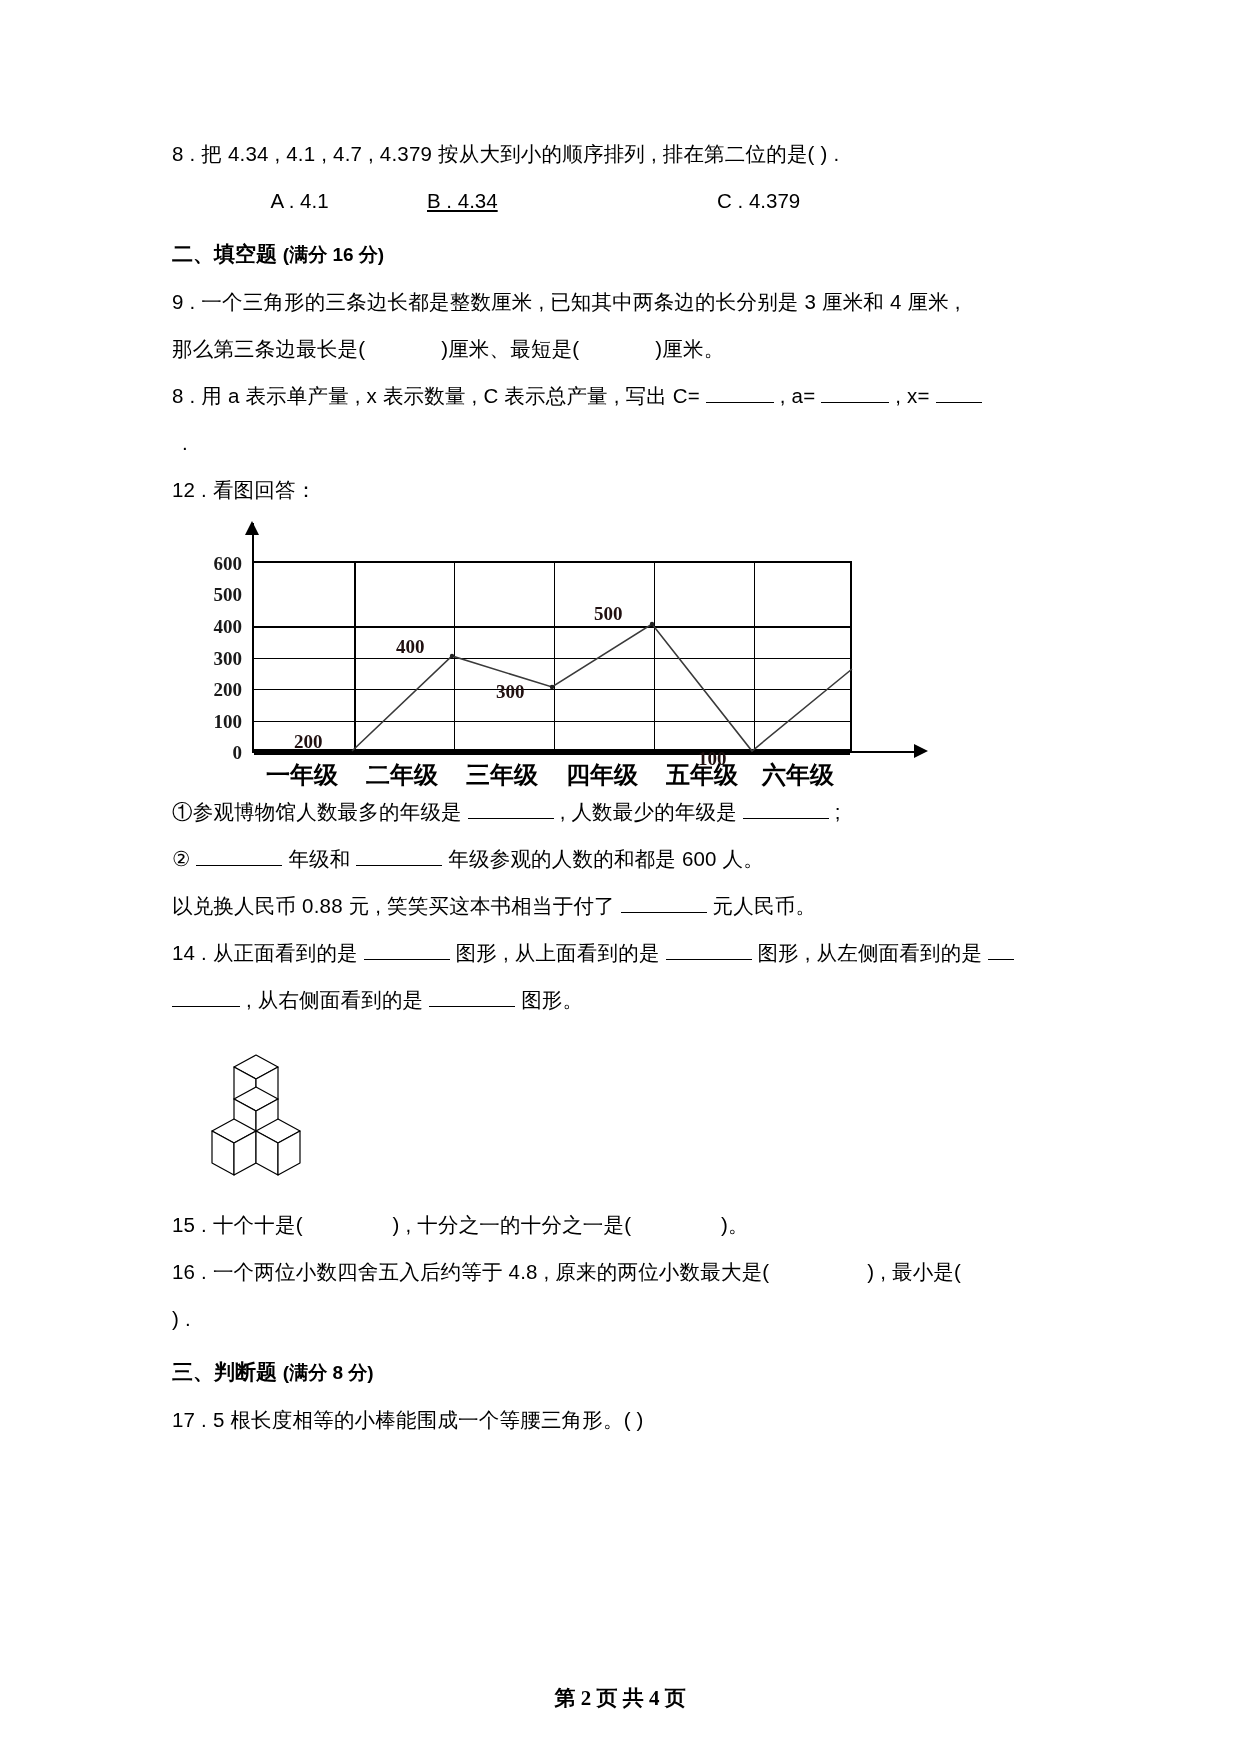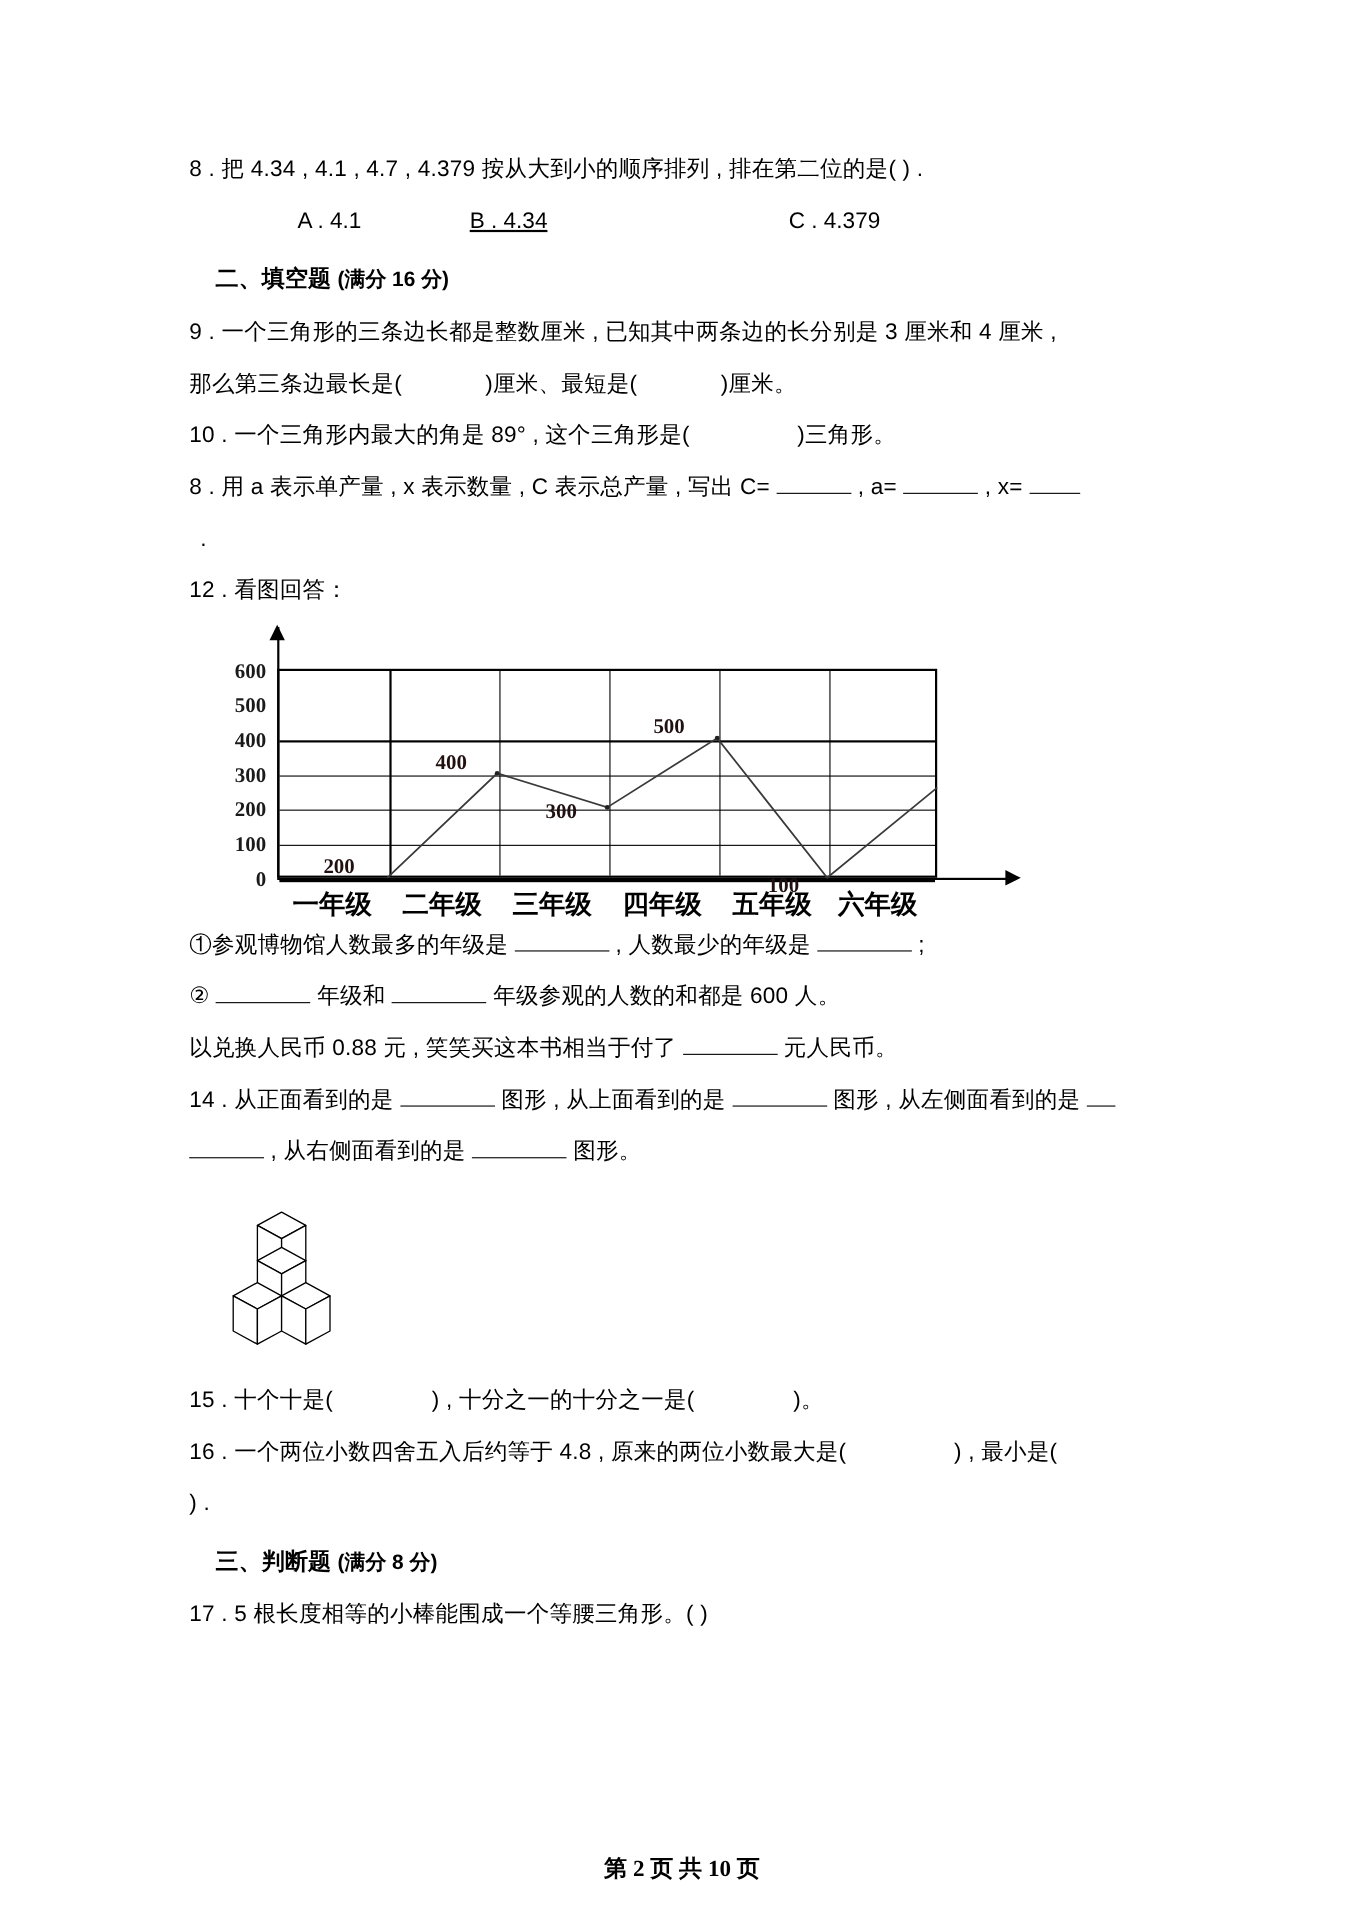--- a/index.html
+++ b/index.html
@@ -18,21 +18,20 @@
     font-size:20.5px;
     line-height:47px;
     white-space:nowrap;
     letter-spacing:0.2px;
   }
   .sec-head {
     font-size:21px;
     font-weight:bold;
     line-height:47px;
     margin-top:6px;
-    margin-left:24px;
   }
   .sec-head .pts { font-size:19px; }
   .opts { display:flex; width:760px; font-size:20.5px; line-height:47px; }
   .opts > span { display:inline-block; }
   .opt-a { width:255px;text-align:center; }
   .opt-b { width:290px;text-decoration:underline; }
   .blank-u { display:inline-block; border-bottom:1.5px solid #000; }
   .paren-gap { display:inline-block; }
 
   
@@ -122,25 +121,20 @@
 
     <div class="line">9 . 一个三角形的三条边长都是整数厘米 , 已知其中两条边的长分别是 3 厘米和 4 厘米 ,</div>
     <div class="line">
       <span>那么第三条边最长是(</span>
       <span class="paren-gap" style="width:64px"></span>
       <span>)厘米、最短是(</span>
       <span class="paren-gap" style="width:64px"></span>
       <span>)厘米。</span>
     </div>
 
-    <div class="line">
-      <span>10 . 一个三角形内最大的角是 89° , 这个三角形是(</span>
-      <span class="paren-gap" style="width:86px"></span>
-      <span>)三角形。</span>
-    </div>
 
     <div class="line">
       <span>8 . 用 a 表示单产量 , x 表示数量 , C 表示总产量 , 写出 C=</span>
       <span class="blank-u" style="width:68px"></span>
       <span>, a=</span>
       <span class="blank-u" style="width:68px"></span>
       <span>, x=</span>
       <span class="blank-u" style="width:46px"></span>
     </div>
     <div class="line" style="padding-left:10px">.</div>
@@ -278,15 +272,15 @@
 
     <div class="sec-head">
       <span>三、判断题</span>
       <span class="pts">(满分 8 分)</span>
     </div>
 
     <div class="line">17 . 5 根长度相等的小棒能围成一个等腰三角形。(     )</div>
 
   </div>
 
-  <div class="footer">第 2 页 共 10 页</div>
+  <div class="footer">第 2 页 共 4 页</div>
 
 </div>
 
 </body></html>

